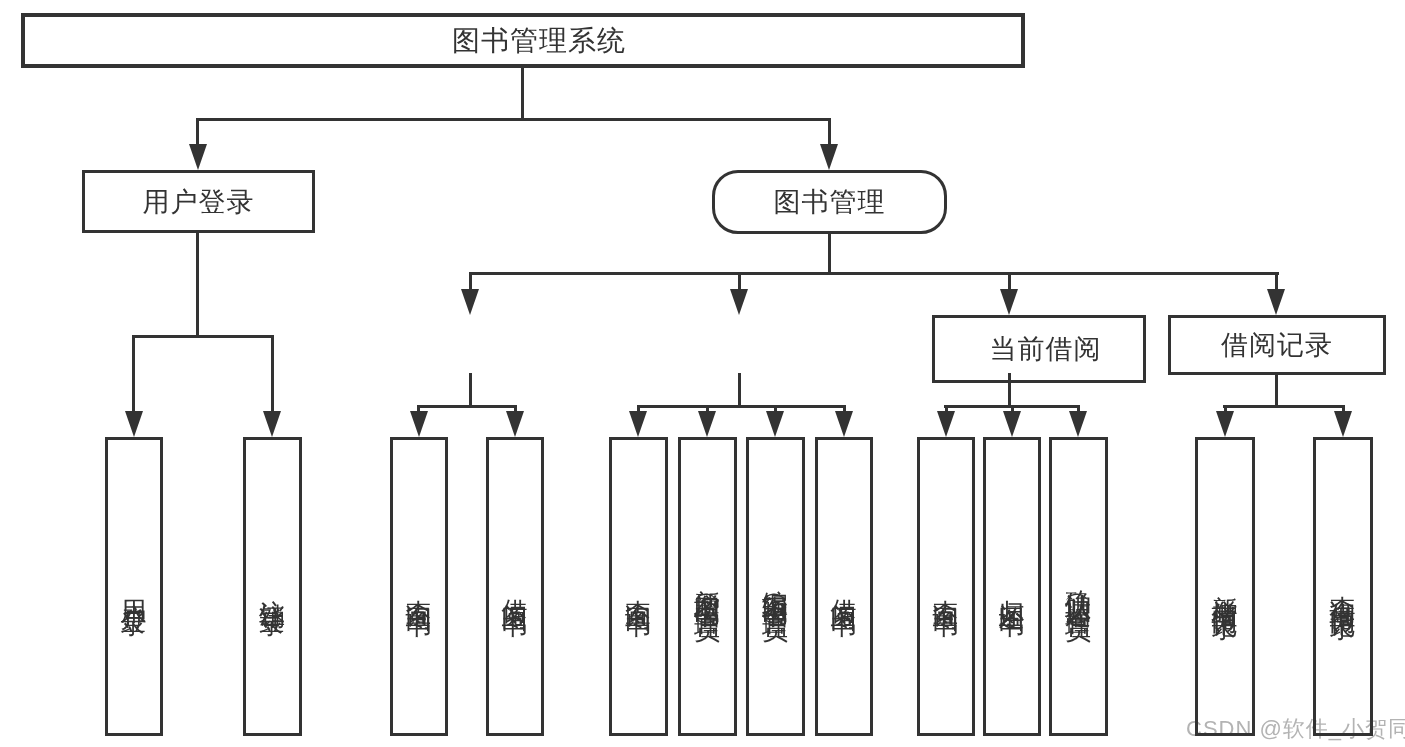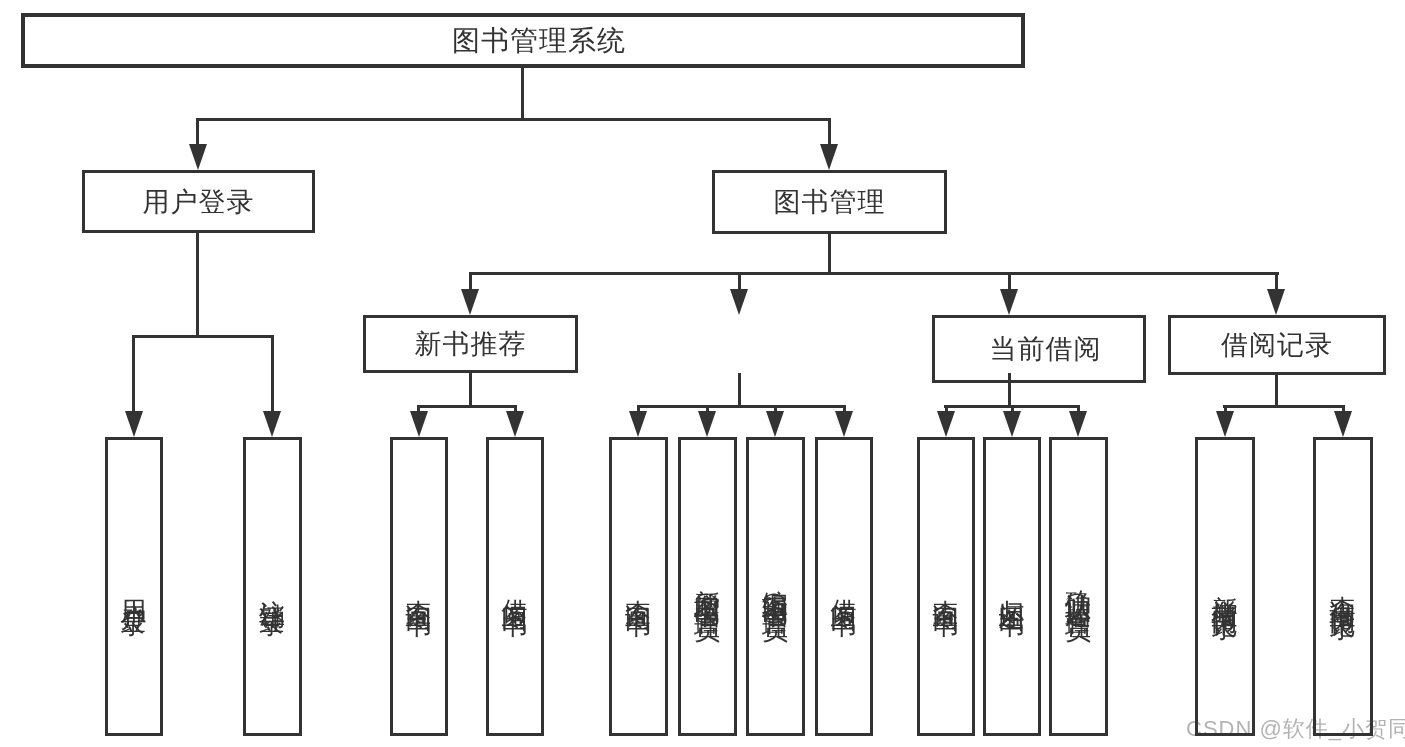--- a/index.html
+++ b/index.html
@@ -124,27 +124,24 @@
   <div class="tri" style="left:1216px;top:411px;"></div>
   <div class="tri" style="left:1334px;top:411px;"></div>
 
   <div class="box root" style="left:21px;top:13px;width:1004px;height:55px;">
     <span>图书管理系统</span>
   </div>
 
   <div class="box" style="left:82px;top:170px;width:233px;height:63px;">
     <span>用户登录</span>
   </div>
-  <div class="box" style="left:712px;top:170px;width:235px;height:64px;">
+  <div class="box" style="left:712px;top:170px;width:235px;height:64px;border-radius:26px;">
     <span>图书管理</span>
   </div>
 
-  <div class="box" style="left:363px;top:315px;width:215px;height:58px;">
-    <span>新书推荐</span>
-  </div>
   <div class="box" style="left:932px;top:315px;width:214px;height:68px;padding-left:13px;">
     <span>当前借阅</span>
   </div>
   <div class="box" style="left:1168px;top:315px;width:218px;height:60px;">
     <span>借阅记录</span>
   </div>
 
   <div class="vbox" style="left:105px;width:58px;">
     <span>用户登录</span>
   </div>

